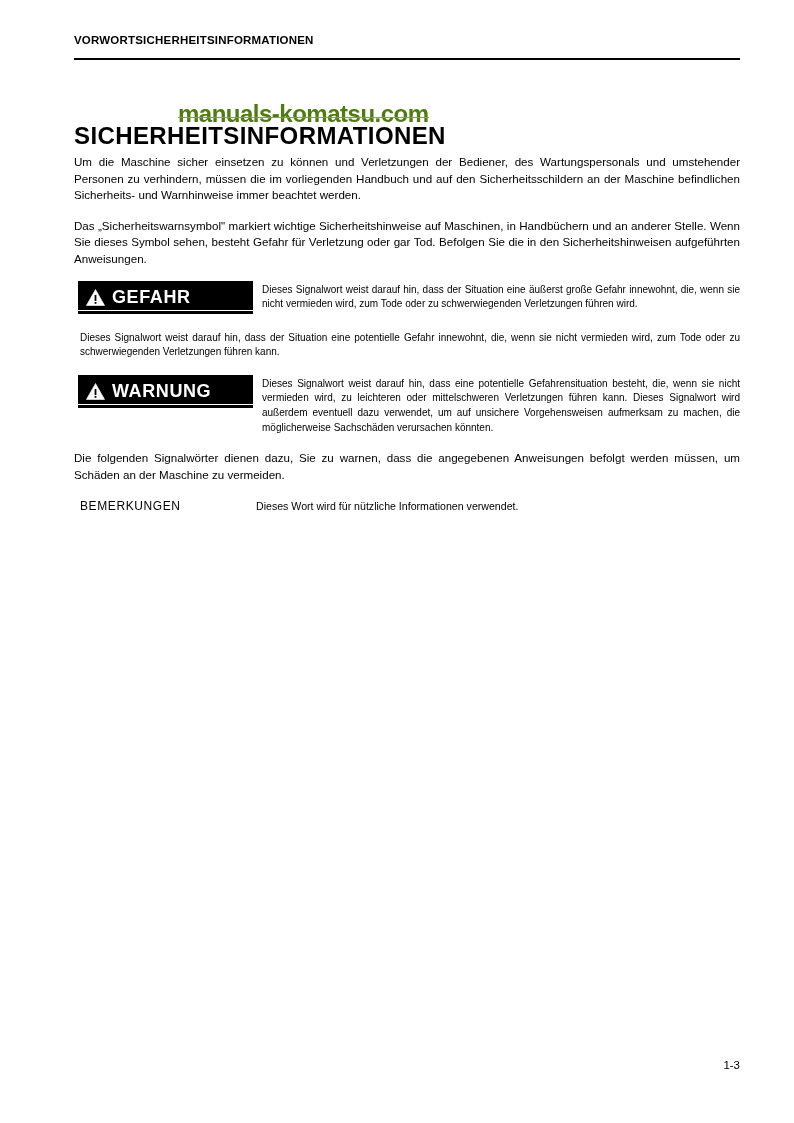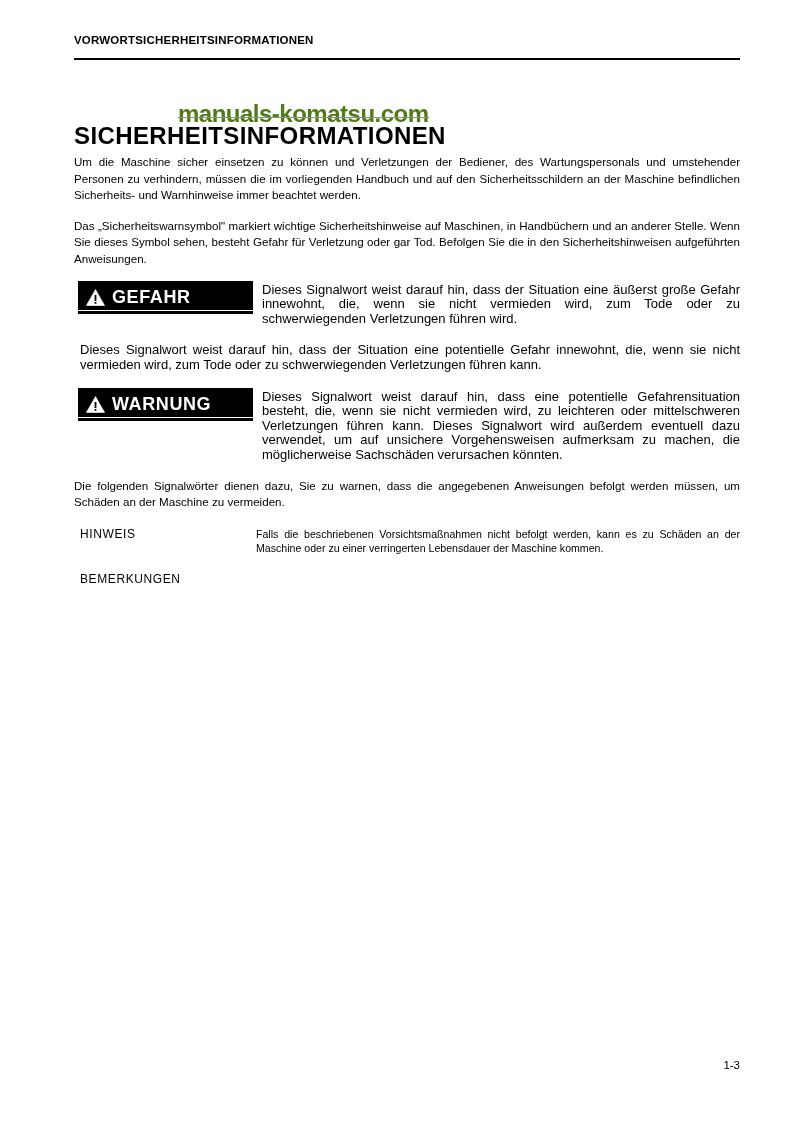--- a/index.html
+++ b/index.html
@@ -121,21 +121,21 @@
     white-space: nowrap;
   }
   .signal-underline {
     height: 3px;
     background: #000;
     width: 175px;
     margin-top: 1px;
   }
   .signal-desc {
     flex: 1;
-    font-size: 13px;
+    font-size: 10px;
     line-height: 14.6px;
     text-align: justify;
     padding-left: 6px;
     padding-top: 2px;
   }
   
   .closing {
     margin-top: 4px;
   }
   
@@ -228,26 +228,23 @@
           </div>
           <div class="signal-underline"></div>
         </div>
         <div class="signal-desc">Dieses Signalwort weist darauf hin, dass eine potentielle Gefahrensituation besteht, die, wenn sie nicht vermieden wird, zu leichteren oder mittelschweren Verletzungen führen kann. Dieses Signalwort wird außerdem eventuell dazu verwendet, um auf unsichere Vorgehensweisen aufmerksam zu machen, die möglicherweise Sachschäden verursachen könnten.</div>
       </div>
 
     </div>
 
     <p class="para closing">Die folgenden Signalwörter dienen dazu, Sie zu warnen, dass die angegebenen Anweisungen befolgt werden müssen, um Schäden an der Maschine zu vermeiden.</p>
 
-    <div class="note-row">
-      <div class="note-label">HINWEIS</div>
-      <div class="note-text">Falls die beschriebenen Vorsichtsmaßnahmen nicht befolgt werden, kann es zu Schäden an der Maschine oder zu einer verringerten Lebensdauer der Maschine kommen.</div>
-    </div>
 
     <div class="note-row">
       <div class="note-label">BEMERKUNGEN</div>
+      <div class="note-text">Dieses Wort wird für nützliche Informationen verwendet.</div>
     </div>
 
   </div>
 
   <div class="footer">1-3</div>
 
 </div>
 
 </body></html>

